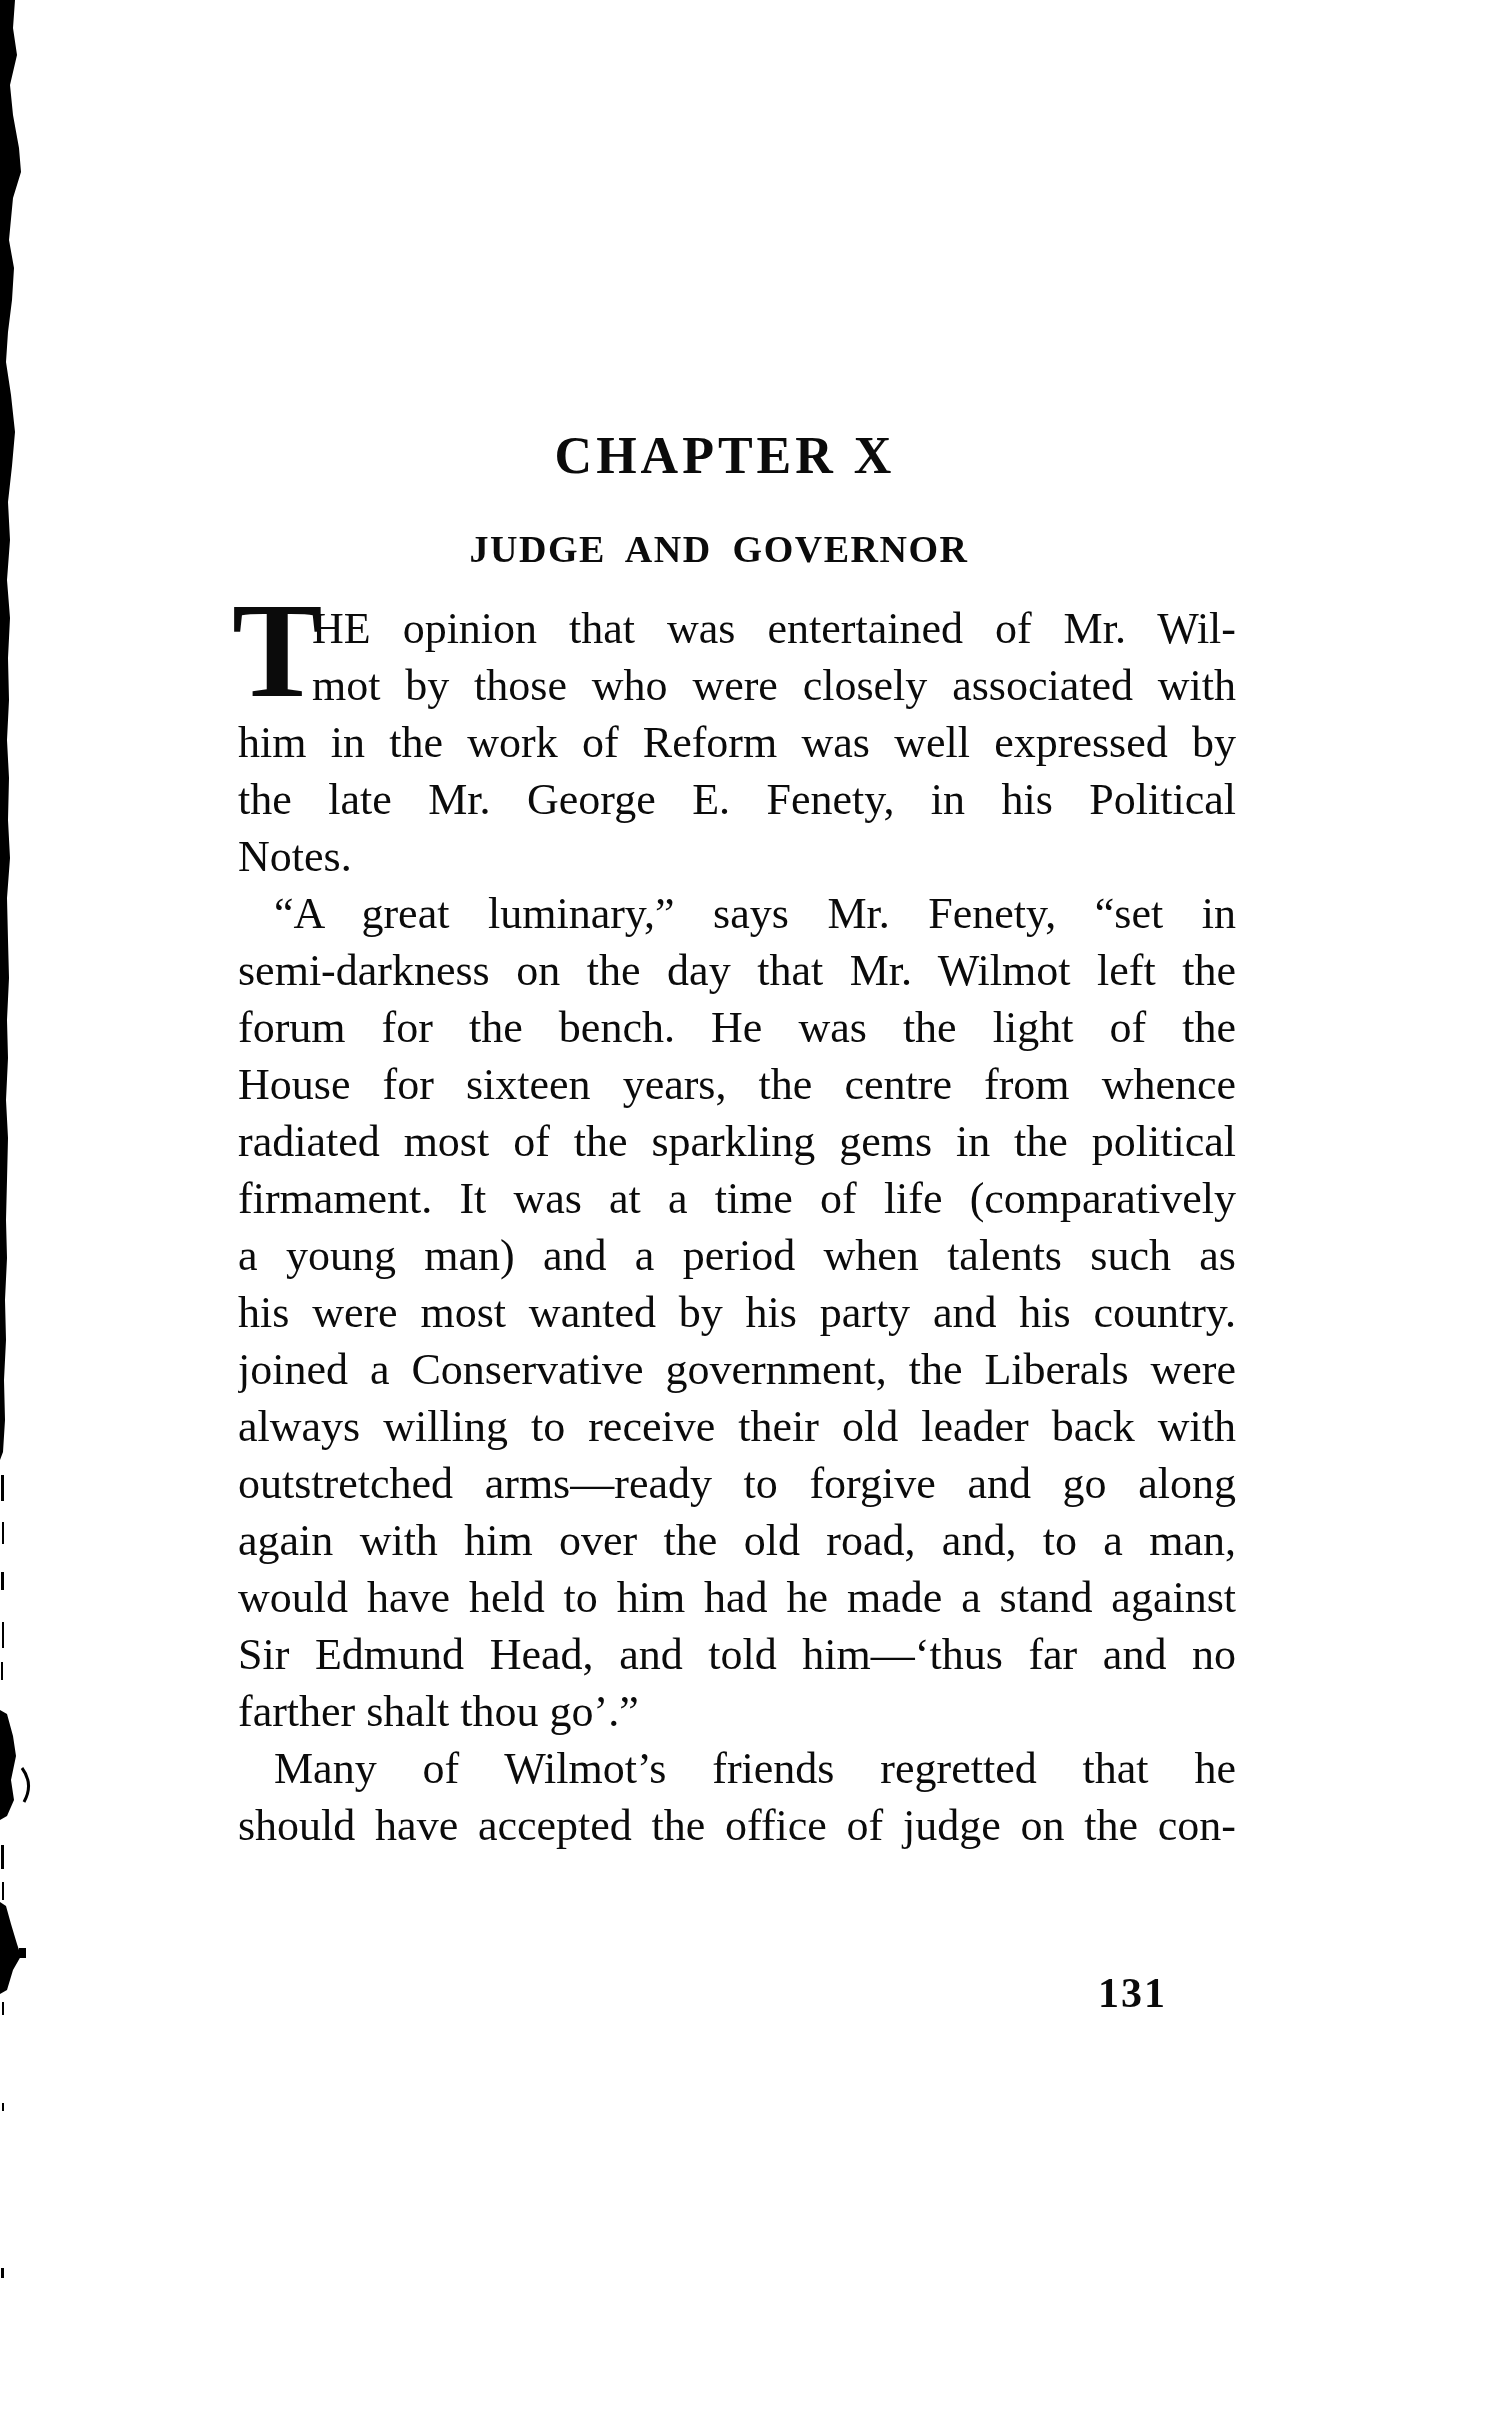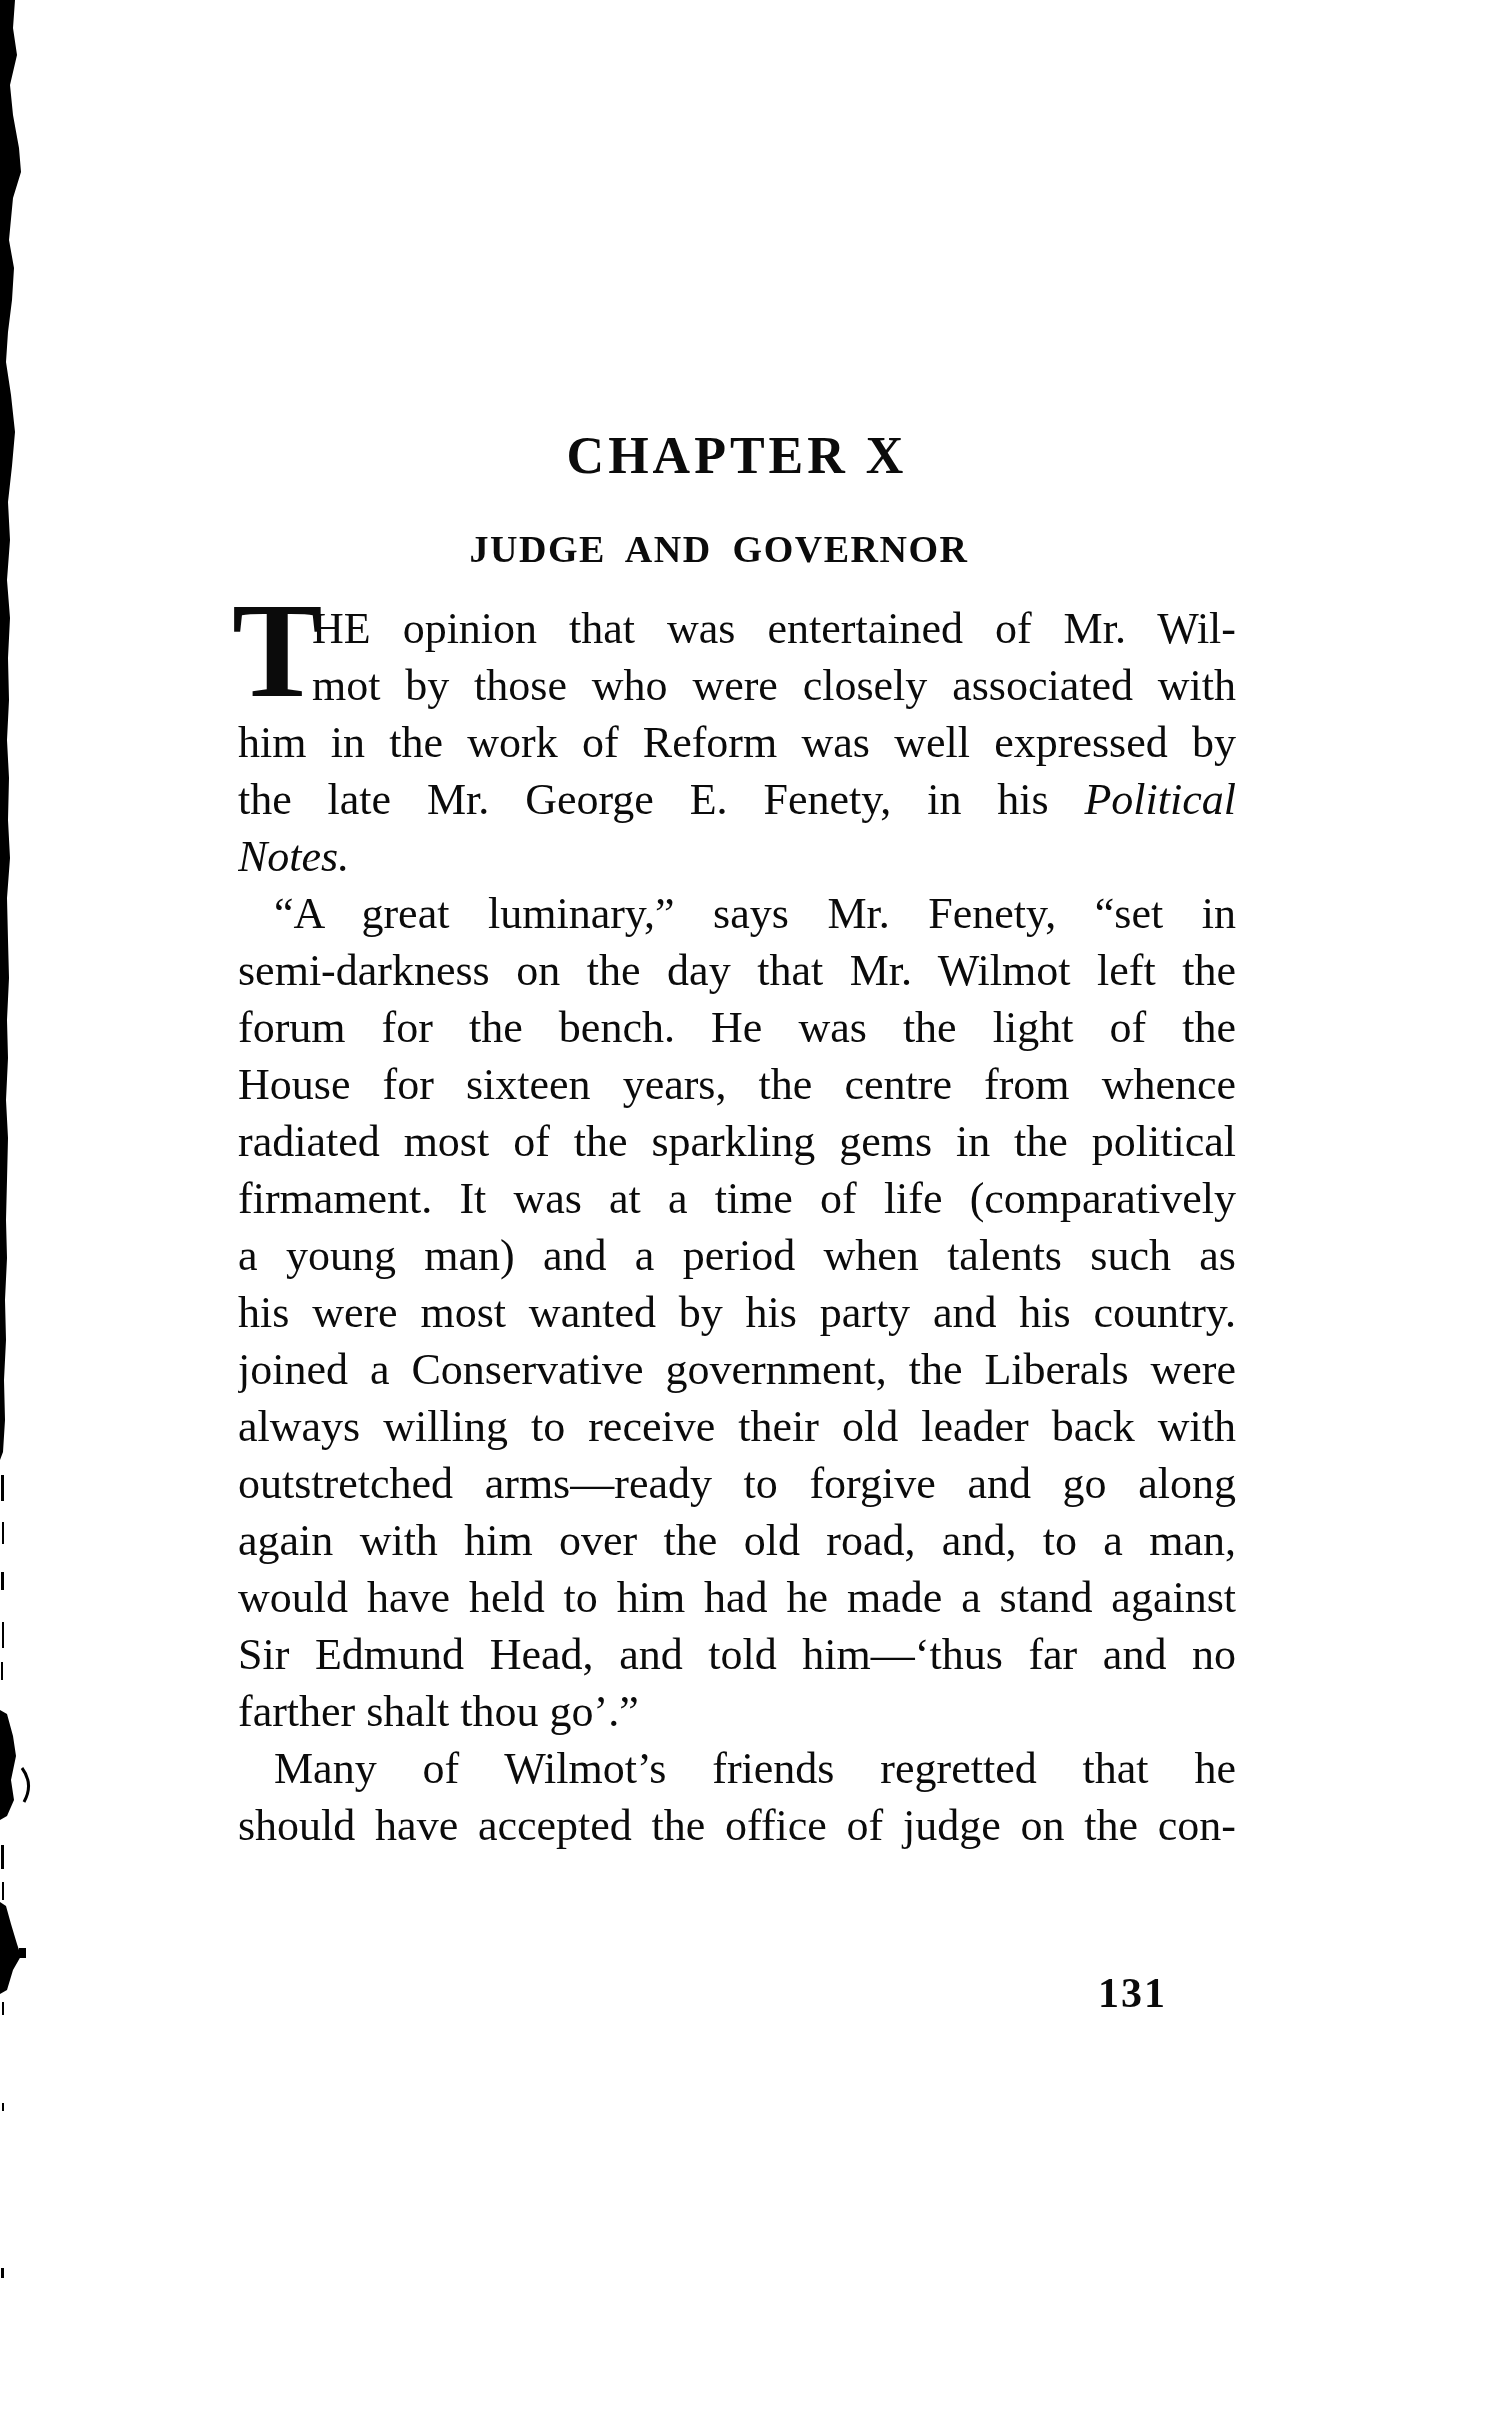--- a/index.html
+++ b/index.html
@@ -5,42 +5,42 @@
   html,body { margin:0; padding:0; }
   .page {
     position:relative;
     width:1502px; height:2432px;
     background:#ffffff;
     overflow:hidden;
     font-family:"Liberation Serif","DejaVu Serif",serif;
     color:#0b0b0b;
   }
   .chapter-heading {
-    position:absolute; top:430px; left:238px; width:998px;
+    position:absolute; top:430px; left:226px; width:998px;
     text-align:center; font-size:52px; font-weight:700;
     letter-spacing:4px; line-height:1;
   }
   .section-heading {
     position:absolute; top:530px; left:220px; width:998px;
     text-align:center; font-size:38px; font-weight:700;
     letter-spacing:1.5px; word-spacing:10px; line-height:1;
   }
   .body-text {
     position:absolute; top:600px; left:238px; width:998px;
     font-size:44px;
   }
   .line {
     height:57px; line-height:57px; overflow:hidden;
     white-space:normal;
   }
   .line.just { text-align:justify; }
   .line.just::after { content:""; display:inline-block; width:100%; height:0; }
   .line.drop-indent { margin-left:74px; }
   .line.first-indent { text-indent:36px; }
-  .it { font-style:italic; }
+  .it { }
   .drop-cap {
     position:absolute; left:-6px; top:-18px;
     font-size:136px; line-height:136px; font-weight:700;
   }
   .para { position:relative; }
   .page-number {
     position:absolute; top:1972px; left:1098px;
     font-size:42px; font-weight:700; letter-spacing:2px; line-height:1;
   }
   .scan-artifacts { position:absolute; left:0; top:0; }

